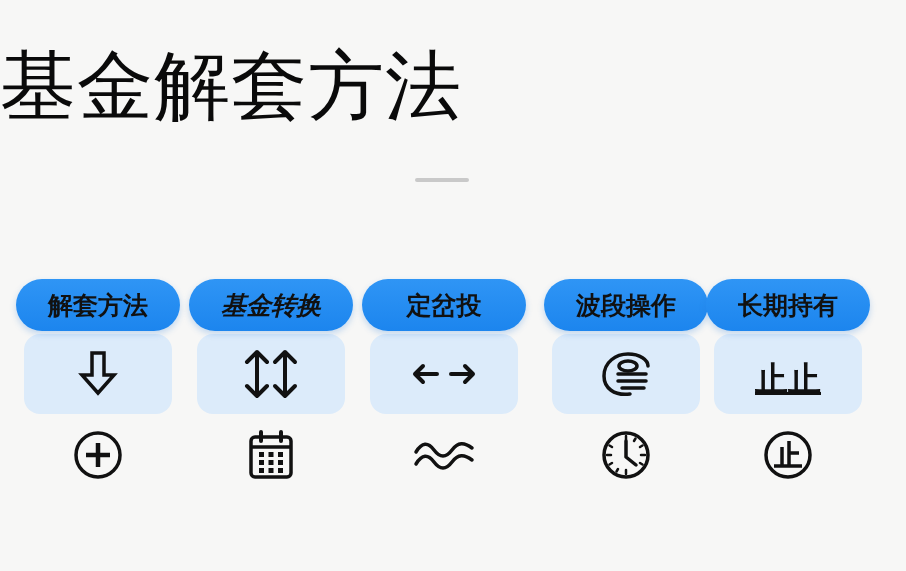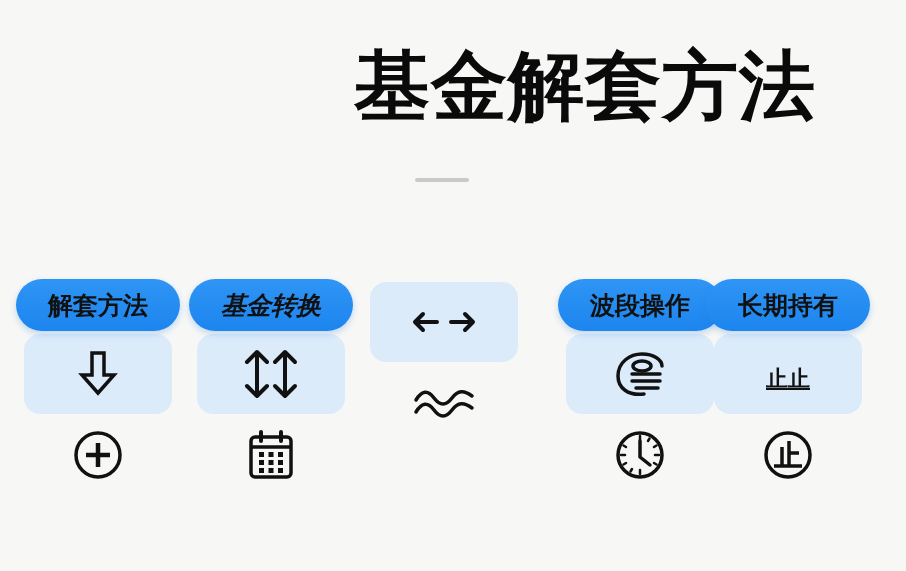--- a/index.html
+++ b/index.html
@@ -2,43 +2,43 @@
 <html><head>
 <meta charset="utf-8">
 <style>
   html, body { margin:0; padding:0; }
   body {
     width:906px; height:571px; overflow:hidden; position:relative;
     background:#f7f7f6;
     font-family:"DejaVu Sans", sans-serif;
   }
   .title {
-    position:absolute; left:0; top:38px; width:816px; text-align:right;
-    font-size:76px; font-weight:bold; color:#0a0a0a; letter-spacing:1px;
+    position:absolute; left:0; top:38px; width:816px; text-align:left;
+    font-size:76px; font-weight:normal; color:#0a0a0a; letter-spacing:1px;
     line-height:96px;
   }
   .divider {
     position:absolute; left:415px; top:178px; width:54px; height:4px;
     border-radius:2px; background:#c9c9c9;
   }
   .col { position:absolute; top:279px; width:164px; }
   .pill {
     height:52px; border-radius:29px;
     background:linear-gradient(180deg,#2f95f5 0%,#1c85ee 100%);
     display:flex; align-items:center; justify-content:center;
     font-size:25px; font-weight:bold; color:#111;
     box-shadow:0 3px 6px rgba(30,120,220,0.25);
     position:relative; z-index:2;
   }
   .panel {
     margin:3px 8px 0 8px; height:80px; border-radius:16px;
     background:#dcebfa;
     display:flex; align-items:center; justify-content:center;
   }
-  .panel-text { font-size:22px; font-weight:bold; color:#111; text-decoration:underline; text-underline-offset:2px;margin-top:10px; }
+  .panel-text { font-size:33px; font-weight:bold; color:#111; text-decoration:underline; text-underline-offset:2px;margin-top:10px; }
   .below { height:66px; display:flex; align-items:center; justify-content:center; margin-top:8px; }
   svg { display:block; }
 </style>
 </head>
 <body>
 
 <div class="title">基金解套方法</div>
 <div class="divider"></div>
 
 <div class="col" style="left:16px;">
@@ -80,39 +80,40 @@
           <rect x="31" y="31" width="5" height="5"></rect>
         <rect x="12" y="39" width="5" height="5"></rect>
           <rect x="21.5" y="39" width="5" height="5"></rect>
           <rect x="31" y="39" width="5" height="5"></rect>
       </g>
     </svg>
   </div>
 </div>
 
 <div class="col" style="left:362px;">
+  <div class="pill">定岔投</div>
   <div class="panel">
     <svg width="66" height="24" viewBox="0 0 66 24">
       <g stroke="#111" stroke-width="4" fill="none" stroke-linecap="round" stroke-linejoin="round">
         <path d="M4 12 H26 M12 4 L4 12 L12 20"></path>
         <path d="M40 12 H62 M54 4 L62 12 L54 20"></path>
       </g>
     </svg>
   </div>
   <div class="below">
     <svg width="64" height="34" viewBox="0 0 64 34">
       <g stroke="#111" stroke-width="3.5" fill="none" stroke-linecap="round">
         <path d="M4 14 C10 4 16 4 22 12 C28 20 34 20 40 12 C46 4 52 4 60 10"></path>
         <path d="M4 26 C10 16 16 16 22 24 C28 32 34 32 40 24 C46 16 52 16 60 22"></path>
       </g>
     </svg>
   </div>
 </div>
 
-<div class="col" style="left:558px;text-align:center;">
+<div class="col" style="left:544px;text-align:center;">
   <div class="pill">波段操作</div>
   <div class="panel">
     <svg width="52" height="48" viewBox="0 0 52 48">
       <g stroke="#111" stroke-width="3.5" fill="none" stroke-linecap="round">
         <path d="M30 44 C14 46 4 38 4 26 C4 12 16 4 28 4 C40 4 48 10 48 16"></path>
         <ellipse cx="28" cy="16" rx="9" ry="5"></ellipse>
         <path d="M18 24 H46 M18 31 H46 M22 38 H44"></path>
       </g>
     </svg>
   </div>

